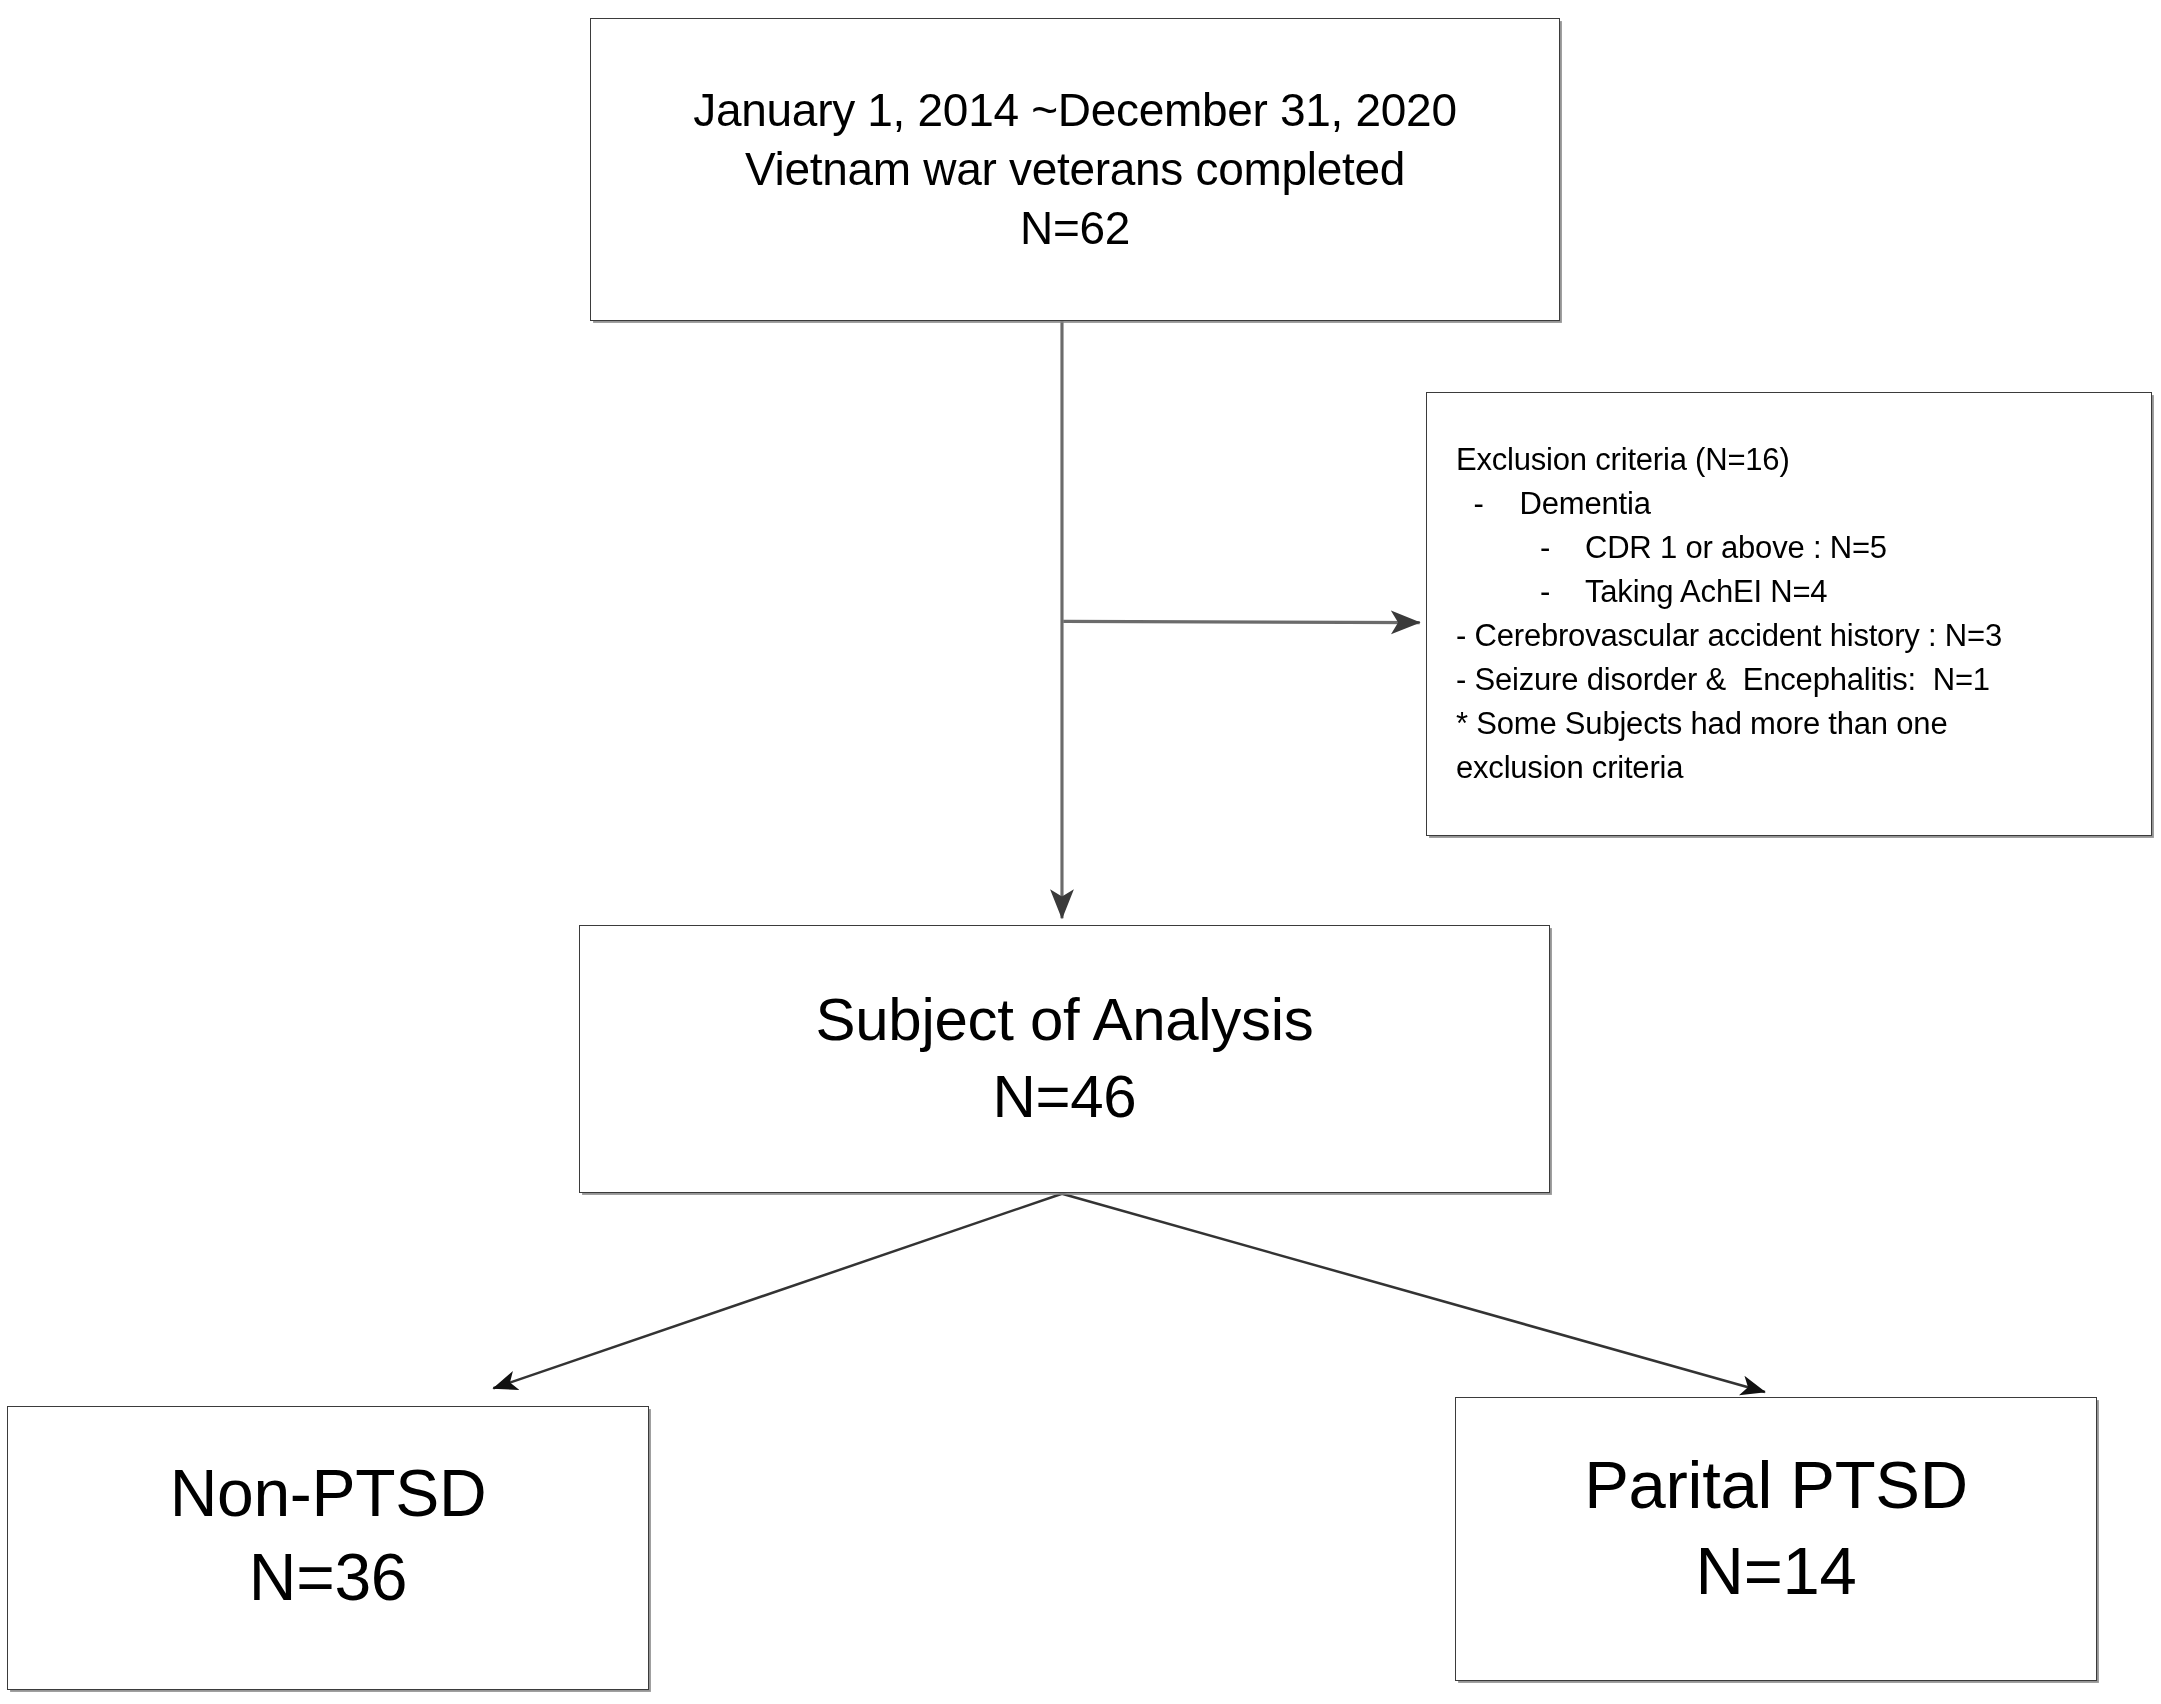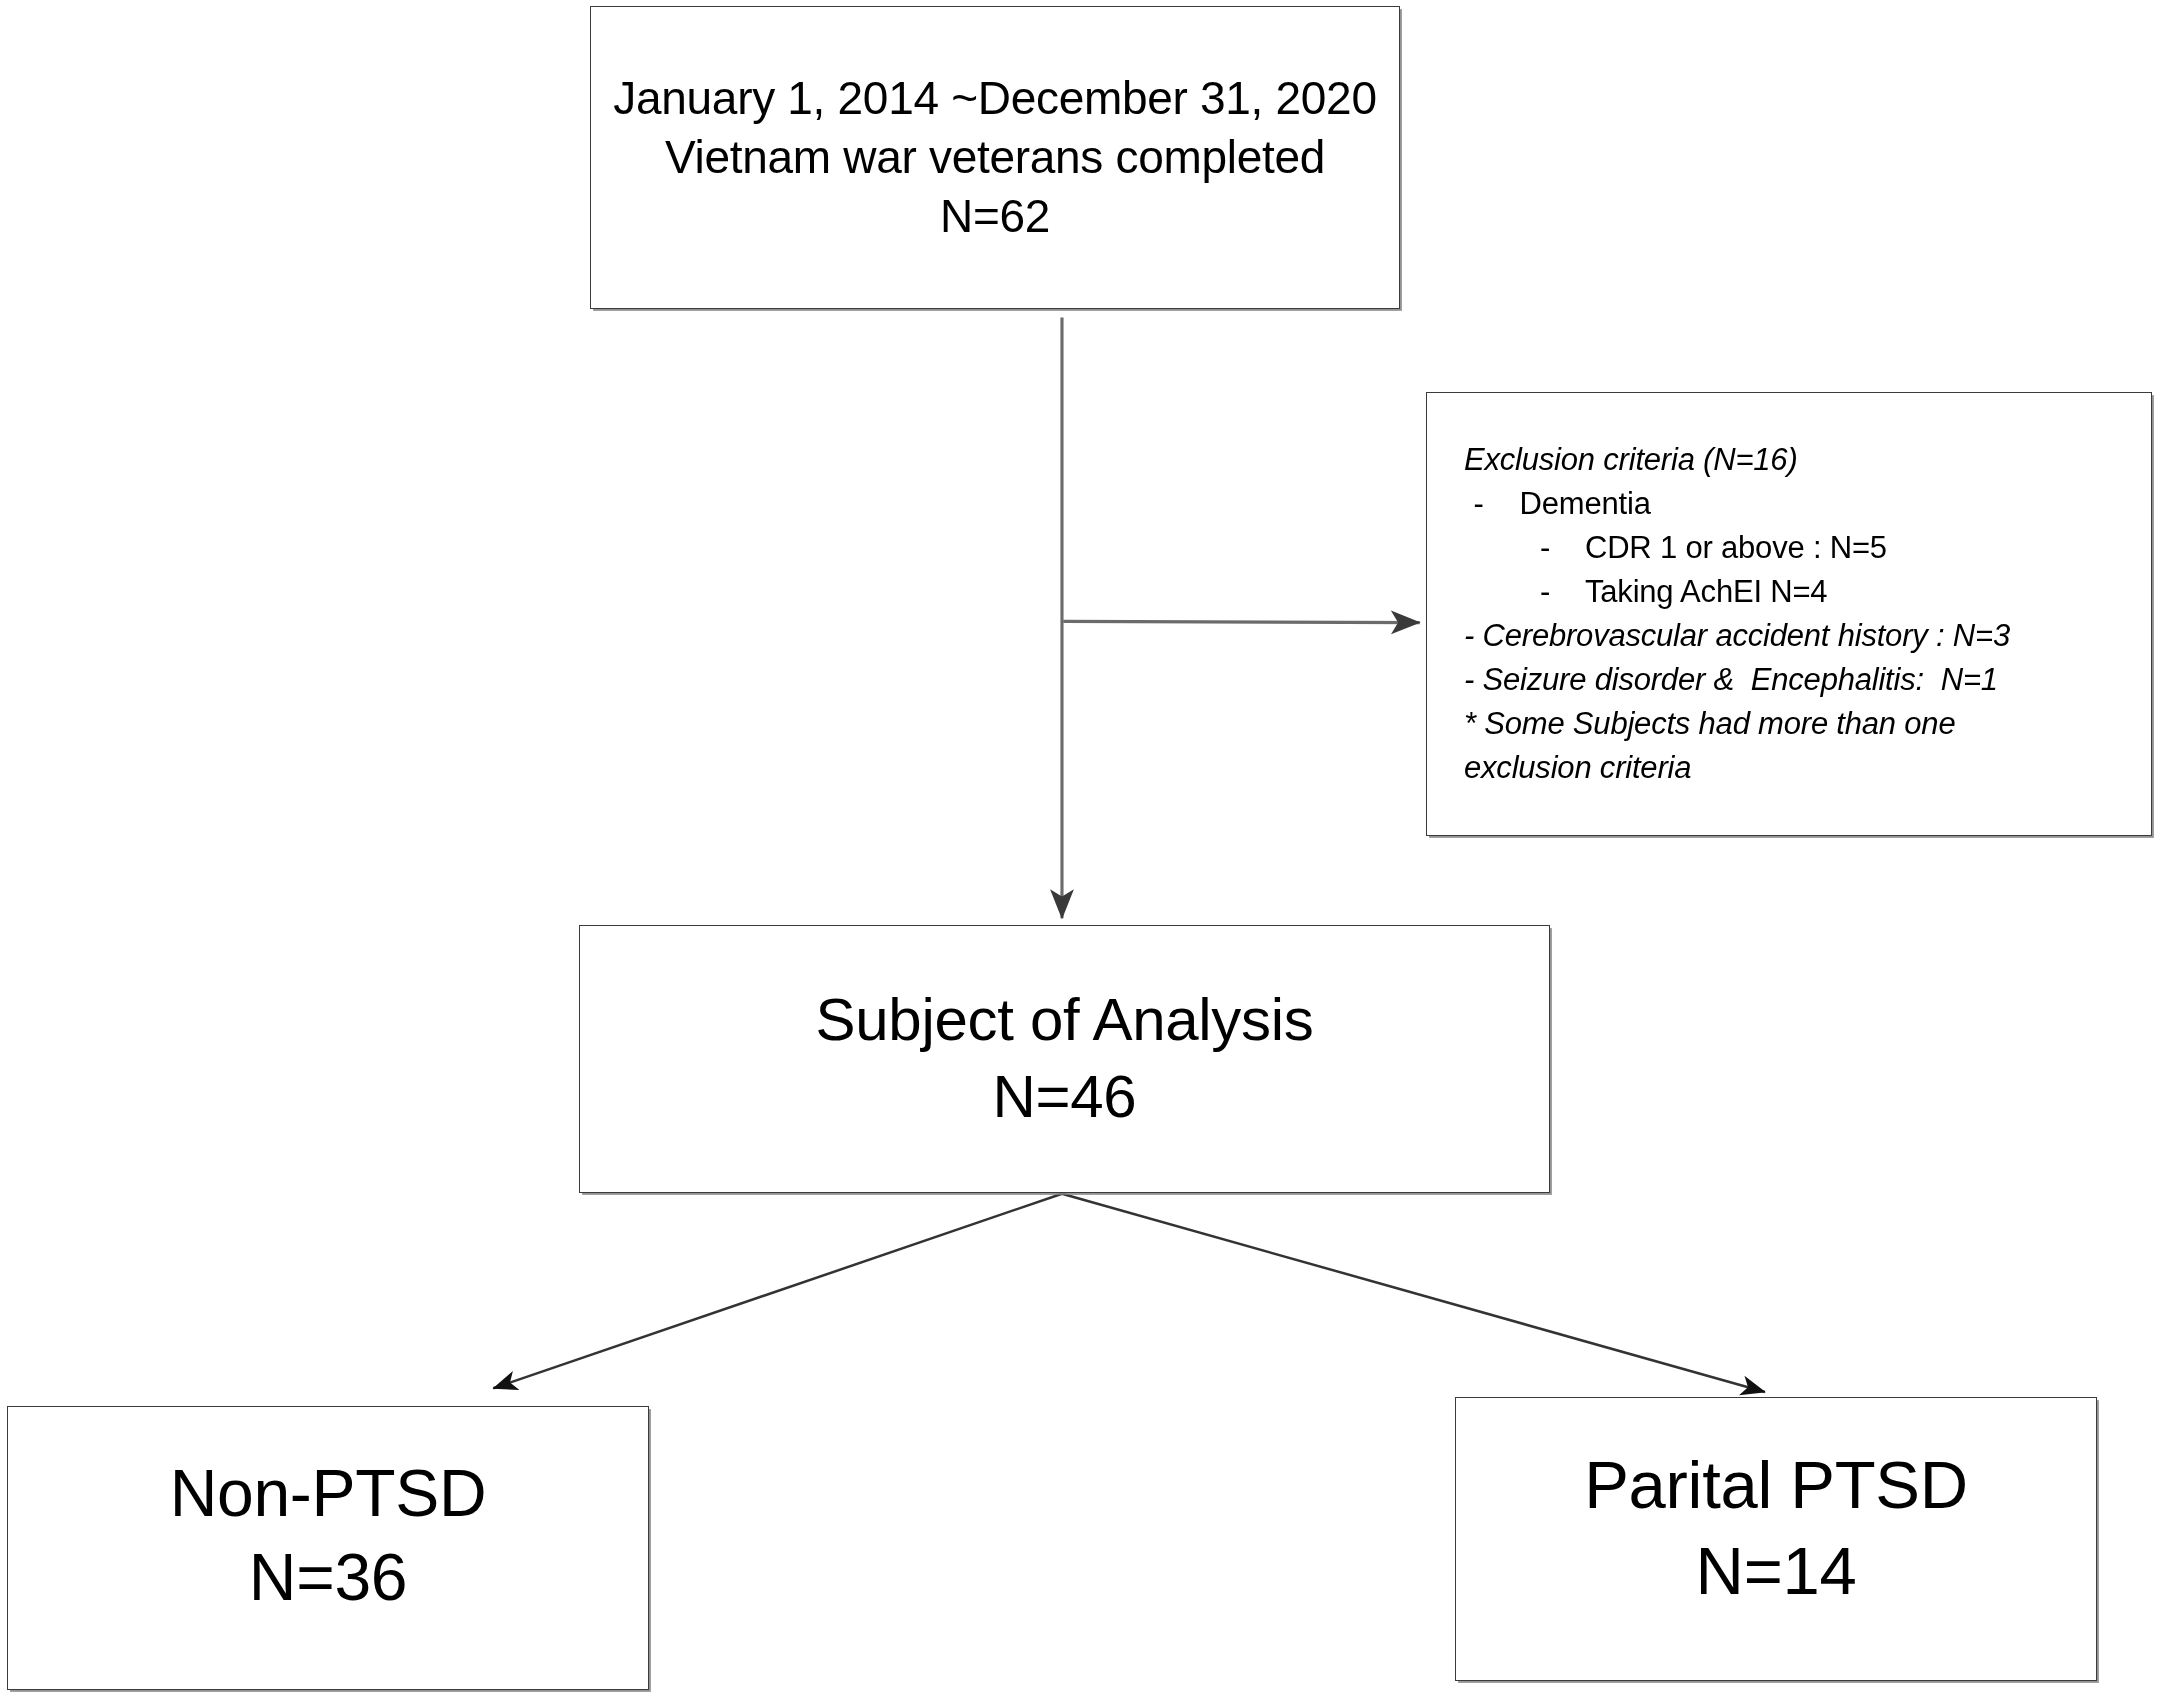--- a/index.html
+++ b/index.html
@@ -48,22 +48,22 @@
   .line {
     display: block;
     white-space: pre;
     text-align: center;
     line-height: 1.28;
   }
 
   
   #node-cohort {
     left: 590px;
-    top: 6px;
-    width: 810px;
+    top: 18px;
+    width: 970px;
     height: 303px;
   }
   #node-cohort .line {
     font-size: 46px;
     letter-spacing: -0.3px;
   }
 
   
   #node-exclusion {
     left: 1426px;
@@ -78,21 +78,21 @@
     box-sizing: border-box;
   }
   #node-exclusion .ex-line {
     display: block;
     white-space: pre;
     font-size: 31px;
     line-height: 1.42;
     text-align: left;
     letter-spacing: -0.2px;
   }
-  .ind-0 { margin-left: 8px; font-style: italic; }
+  .ind-0 { margin-left: 0px; }
   .ind-1 { margin-left: 17.6px; }
   .ind-2 { margin-left: 84px; }
   .dash-col {
     display: inline-block;
     width: 46px;
   }
   .dash-col.deep {
     width: 45px;
   }
 

